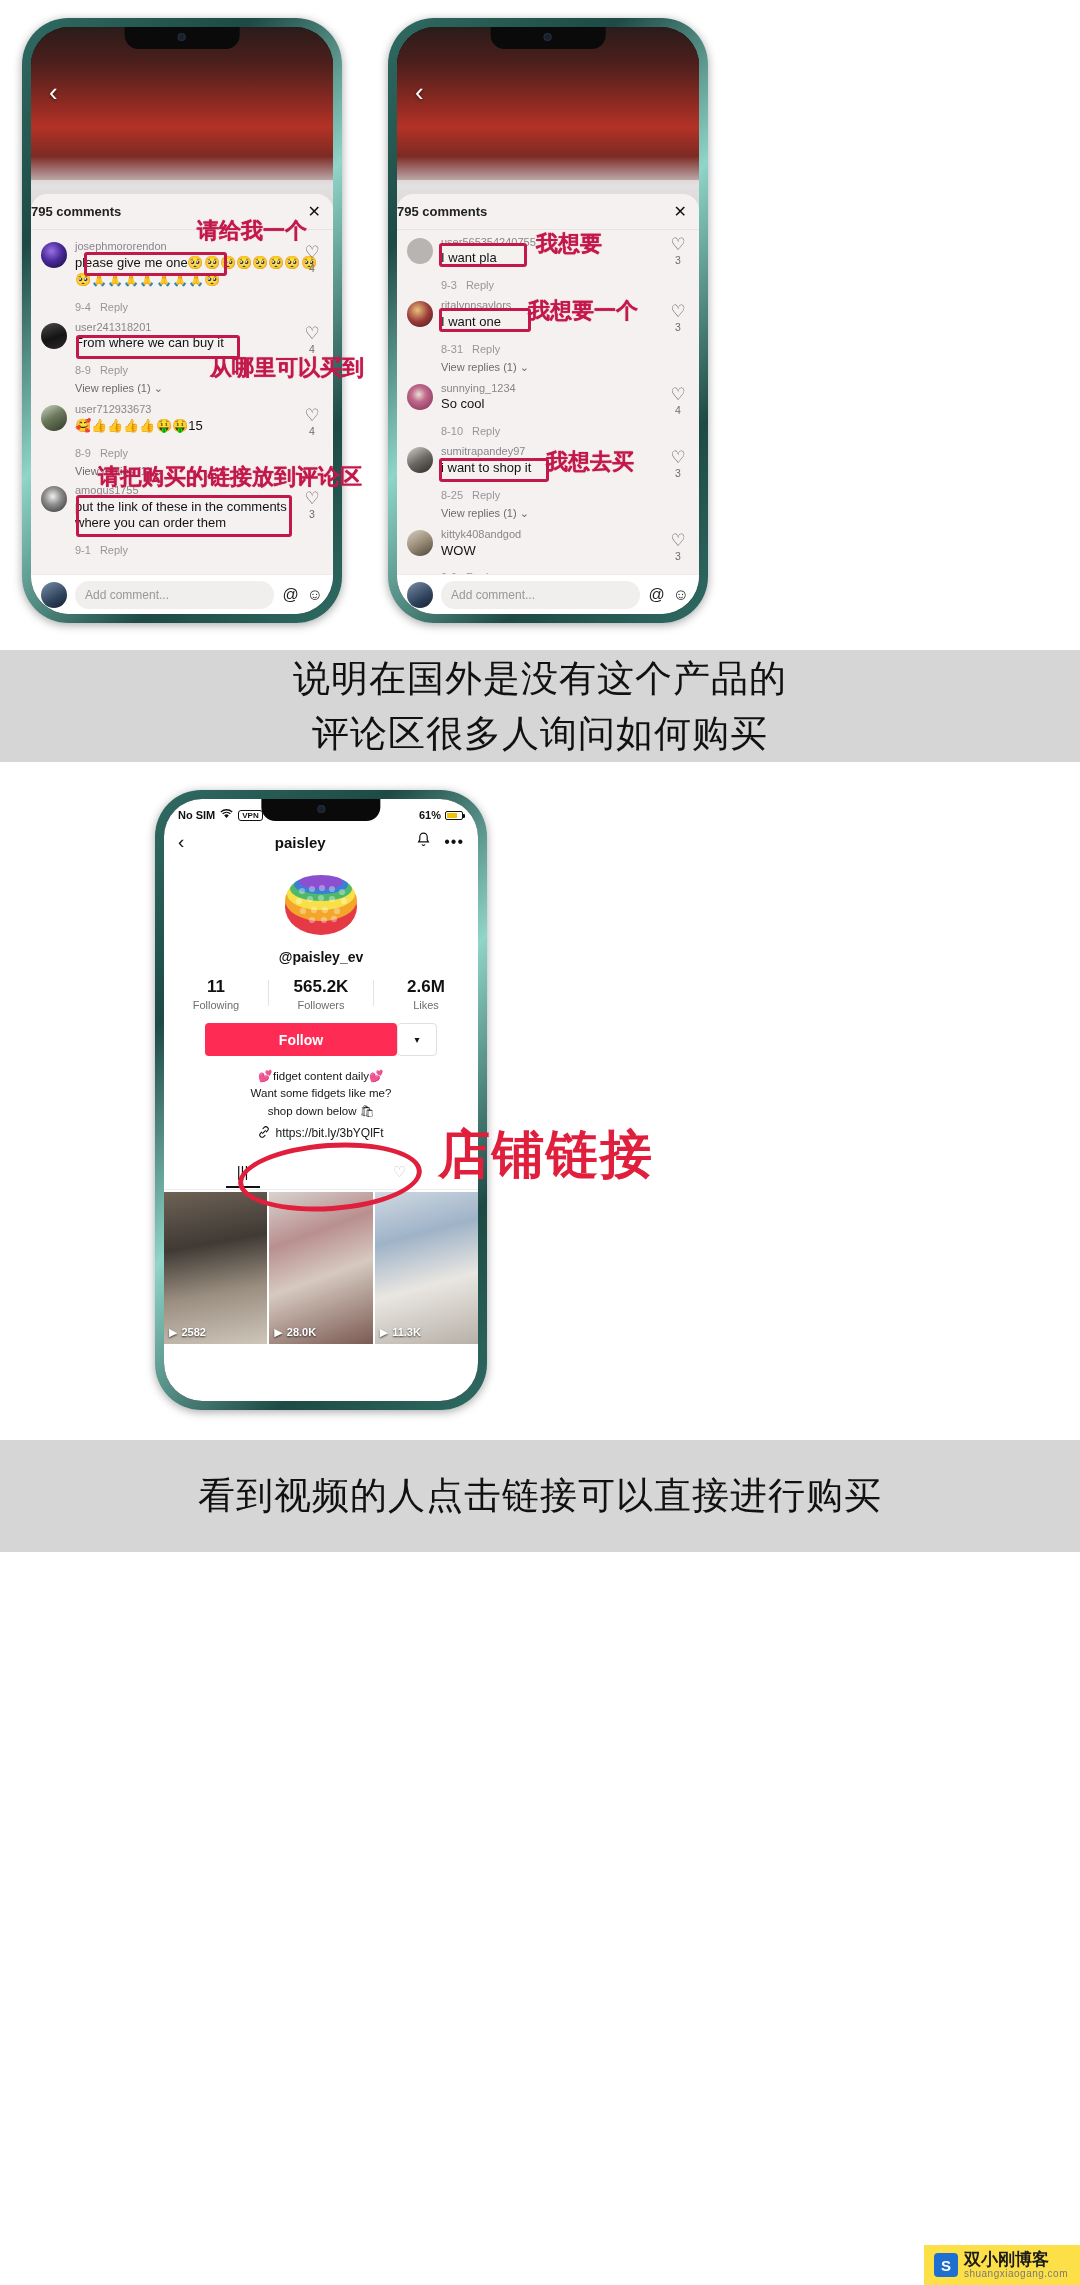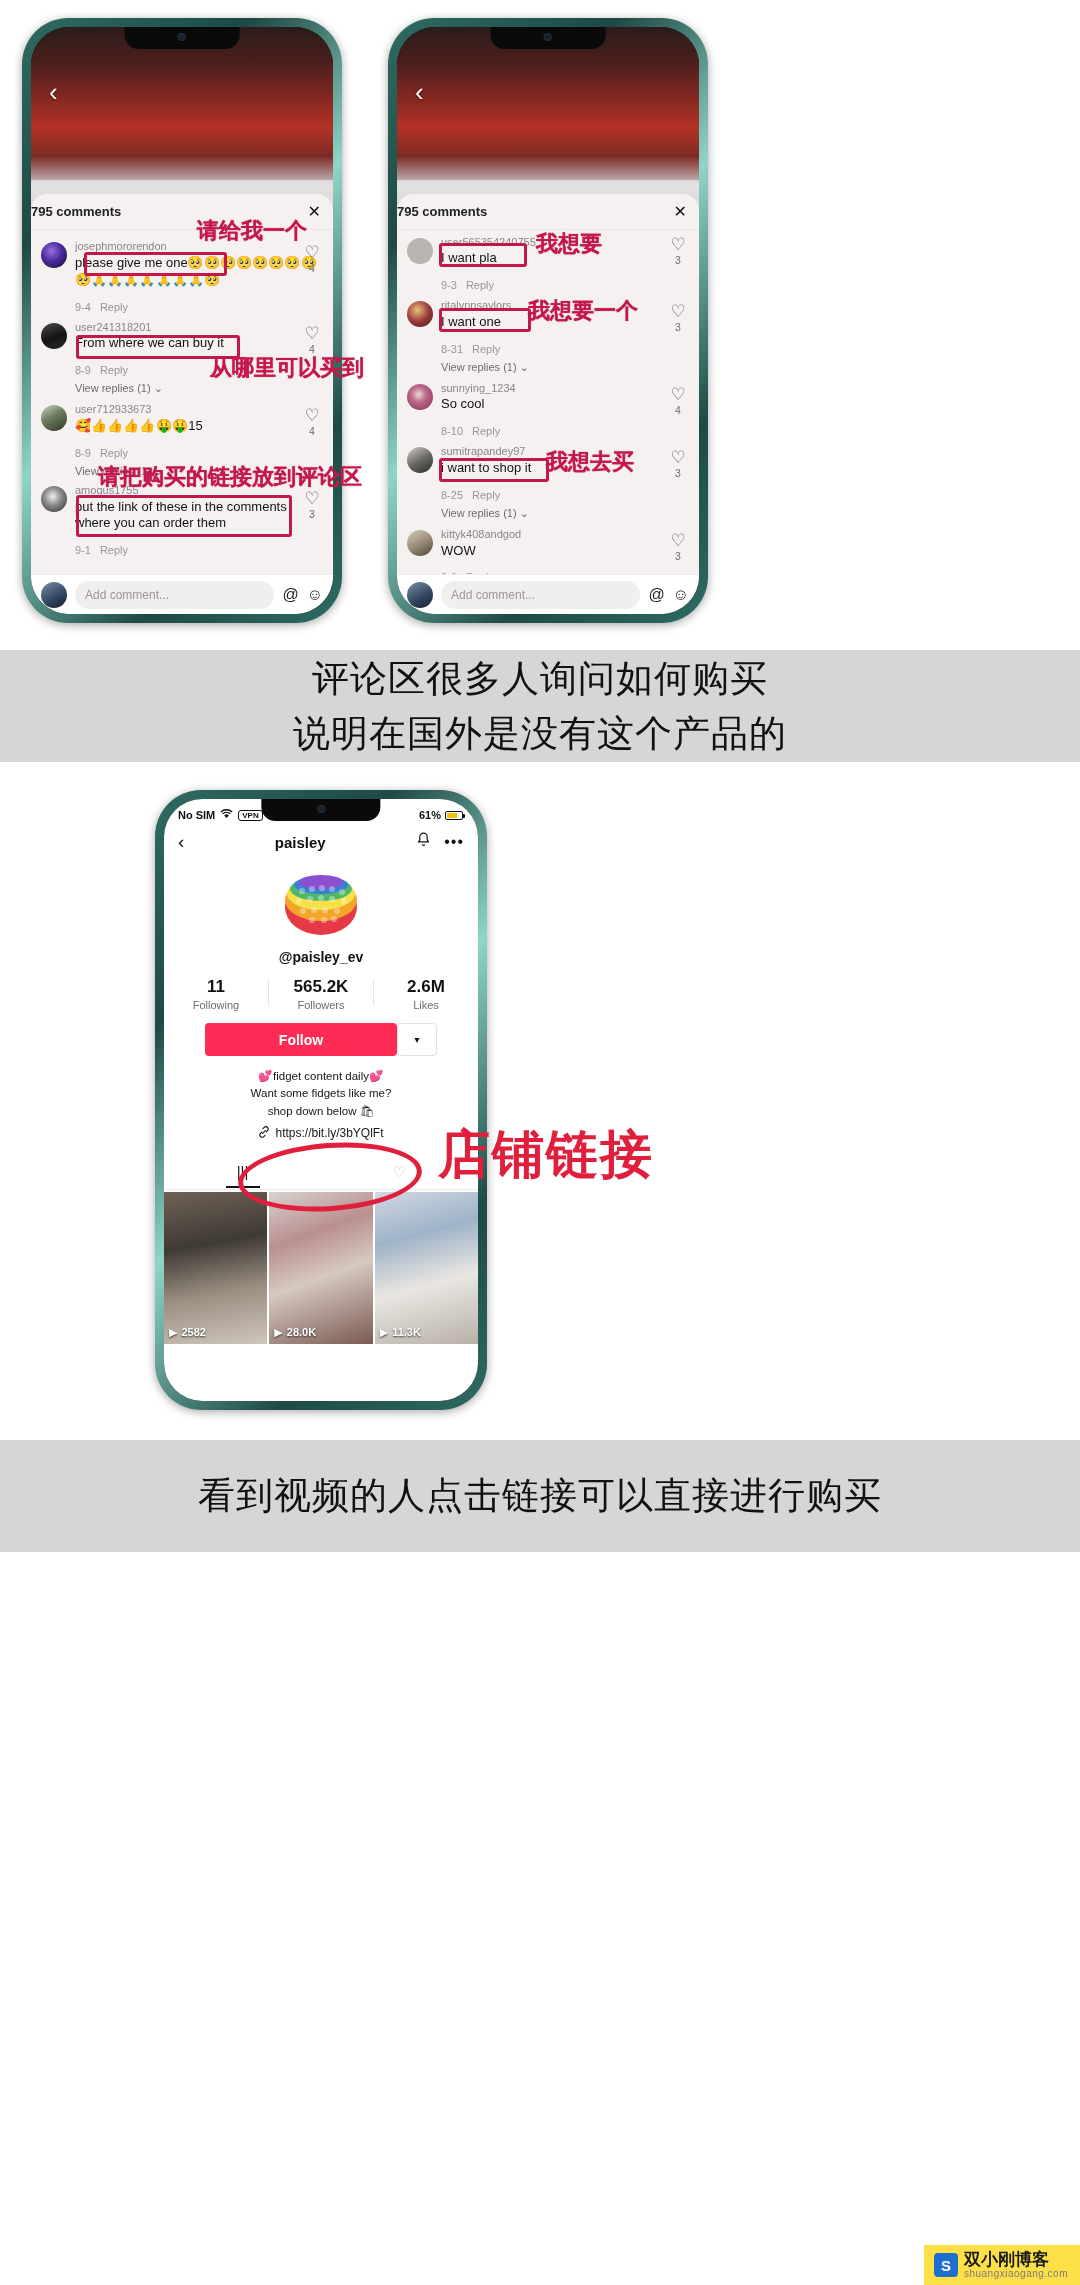--- a/index.html
+++ b/index.html
@@ -451,22 +451,22 @@
       <div class="hl" style="left:42px; top:281px; width:92px; height:24px;"></div>
       <div class="hl" style="left:42px; top:431px; width:110px; height:24px;"></div>
     </div>
   </div>
 
   <div class="cn-ann" style="left:536px; top:229px; font-size:22px;">我想要</div>
   <div class="cn-ann" style="left:528px; top:296px; font-size:22px;">我想要一个</div>
   <div class="cn-ann" style="left:546px; top:447px; font-size:22px;">我想去买</div>
 
   <div class="banner" style="top:650px; height:112px;">
+    <p>说明在国外是没有这个产品的</p>
     <p>评论区很多人询问如何购买</p>
-    <p>说明在国外是没有这个产品的</p>
   </div>
 
   <div class="phone" style="left:155px; top:790px; width:332px; height:620px;">
     <div class="phone-inner">
       <div class="notch">
           <span class="cam"></span>
         </div>
 
       <div class="prof-screen">
 

